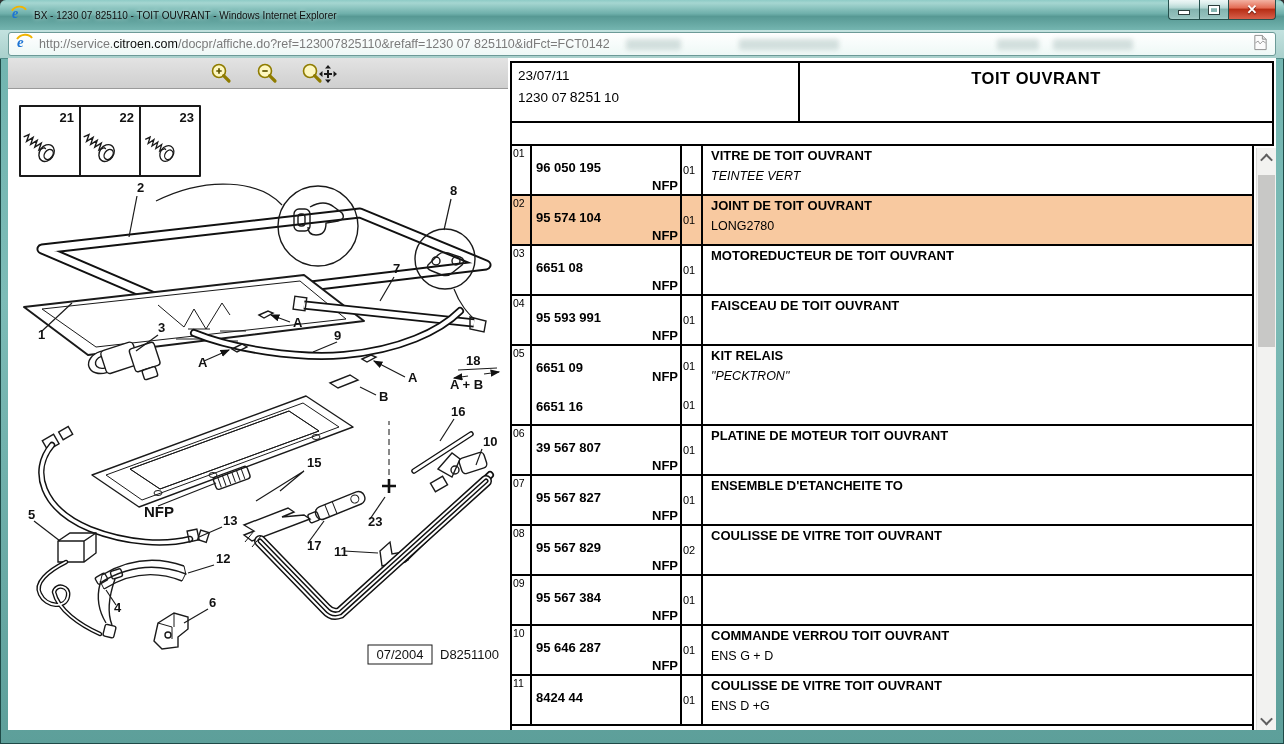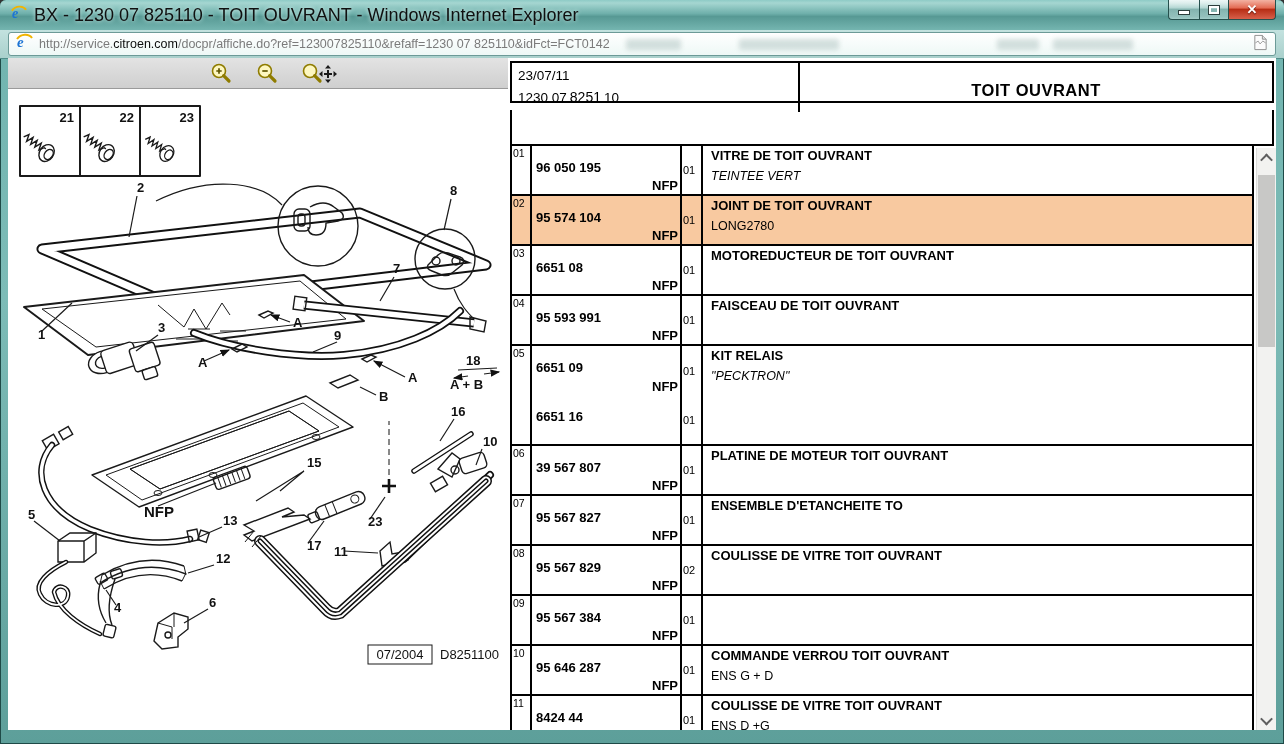--- a/index.html
+++ b/index.html
@@ -4,21 +4,21 @@
 <style>
   html,body{margin:0;padding:0;width:1284px;height:744px;overflow:hidden;
     font-family:"Liberation Sans",sans-serif;background:#333;}
   .window{position:absolute;inset:0;border-radius:6px 6px 0 0;overflow:hidden;
     background:linear-gradient(180deg,#6fb3ae,#7dbcb7 40%,#5d9f9a);
     box-shadow:inset 0 0 0 1px #1f4a47;}
   
   .titlebar{position:absolute;top:0;left:0;right:0;height:30px;
     background:linear-gradient(180deg,#8ecbc6 0%,#a5d6d1 10%,#6fb0ab 45%,#579994 55%,#74b5b0 100%);
     display:flex;align-items:center;padding-left:10px;}
-  .titlebar .ttl{font-size:18px;color:#101010;margin-left:7px;white-space:nowrap;
+  .titlebar .ttl{font-size:10px;color:#101010;margin-left:7px;white-space:nowrap;
     text-shadow:0 0 4px rgba(235,255,252,.9);}
   .win-btns{position:absolute;top:0;right:8px;display:flex;}
   .wb{height:19px;border:1px solid #26504d;border-top:none;display:flex;align-items:center;justify-content:center;
     background:linear-gradient(180deg,rgba(255,255,255,.85),rgba(205,225,222,.55) 44%,rgba(125,160,157,.45) 46%,rgba(200,230,226,.65));}
   .wb.min{width:30px;border-radius:0 0 0 4px;border-right:none;}
   .wb.max{width:28px;border-right:none;}
   .wb.cls{width:46px;border-radius:0 0 4px 0;
     background:linear-gradient(180deg,#f3b2a2,#e2674f 44%,#b52a12 46%,#d8604a);}
   .g-min{width:10px;height:3px;background:#fff;border:1px solid #2c3e3c;margin-top:6px;}
   .g-max{width:10px;height:8px;border:2px solid #fff;outline:1px solid #2c3e3c;box-sizing:border-box;}
@@ -42,32 +42,32 @@
   .dia-body svg{position:absolute;inset:0;}
   .ln{fill:none;stroke:#1a1a1a;stroke-width:1.4px;}
   .ln2{fill:#fff;stroke:#1a1a1a;stroke-width:2px;stroke-linejoin:round;}
   .thin{fill:none;stroke:#1a1a1a;stroke-width:1px;}
   .lead{fill:none;stroke:#1a1a1a;stroke-width:1.2px;}
   #callouts text{font:700 13px "Liberation Sans",sans-serif;fill:#111;}
   #callouts text.big{font-size:15px;}
   .ftr{font:400 13px "Liberation Sans",sans-serif;fill:#111;}
   
   .right-panel{flex:1;position:relative;background:#fff;color:#000;}
-  .doc-header{position:absolute;left:2px;top:3px;right:2px;height:42px;border:2px solid #000;
+  .doc-header{position:absolute;left:2px;top:3px;right:2px;height:62px;border:2px solid #000;
     display:grid;grid-template-columns:288px 1fr;box-sizing:border-box;}
   .dh-left{border-right:2px solid #000;padding:3px 6px;font-size:13.5px;line-height:1.55;}
   .rb{font-weight:400;font-size:14px;margin:0 3px;}
-  .dh-right{display:flex;align-items:flex-start;justify-content:center;padding-top:18px;
+  .dh-right{display:flex;align-items:flex-start;justify-content:center;padding-top:6px;
     font-size:16.5px;font-weight:700;letter-spacing:.5px;}
   .gapbox{position:absolute;left:2px;top:52px;right:2px;height:36px;border:2px solid #000;border-top:none;box-sizing:border-box;}
   .rows-wrap{position:absolute;left:2px;top:88px;width:744px;bottom:0;border:2px solid #000;
     border-top:none;border-bottom:none;box-sizing:border-box;overflow:hidden;background:#fff;}
   .p-row{display:grid;grid-template-columns:20px 150px 21px 1fr;height:50px;
     border-bottom:2px solid #000;box-sizing:border-box;background:#fff;}
-  .p-row.tall{height:100px;}
+  .p-row.tall{height:80px;}
   .p-row.hl{background:#f8c9a0;}
   .p-row.hl .col{background:#f8c9a0;}
   .col{border-right:2px solid #000;display:flex;flex-direction:column;min-width:0;}
   .c-desc{border-right:none;}
   .rownum{font-size:10.5px;padding:2px 0 0 1px;line-height:1;}
   .ecell{flex:1;position:relative;}
   .ref{position:absolute;left:4px;top:14px;font-weight:700;font-size:13px;white-space:nowrap;}
   .nfp{position:absolute;right:2px;bottom:1px;font-weight:700;font-size:13px;}
   .ecell.qty{display:flex;align-items:center;font-size:11px;padding-left:1px;}
   .ecell.desc{padding:2px 8px;box-sizing:border-box;}

